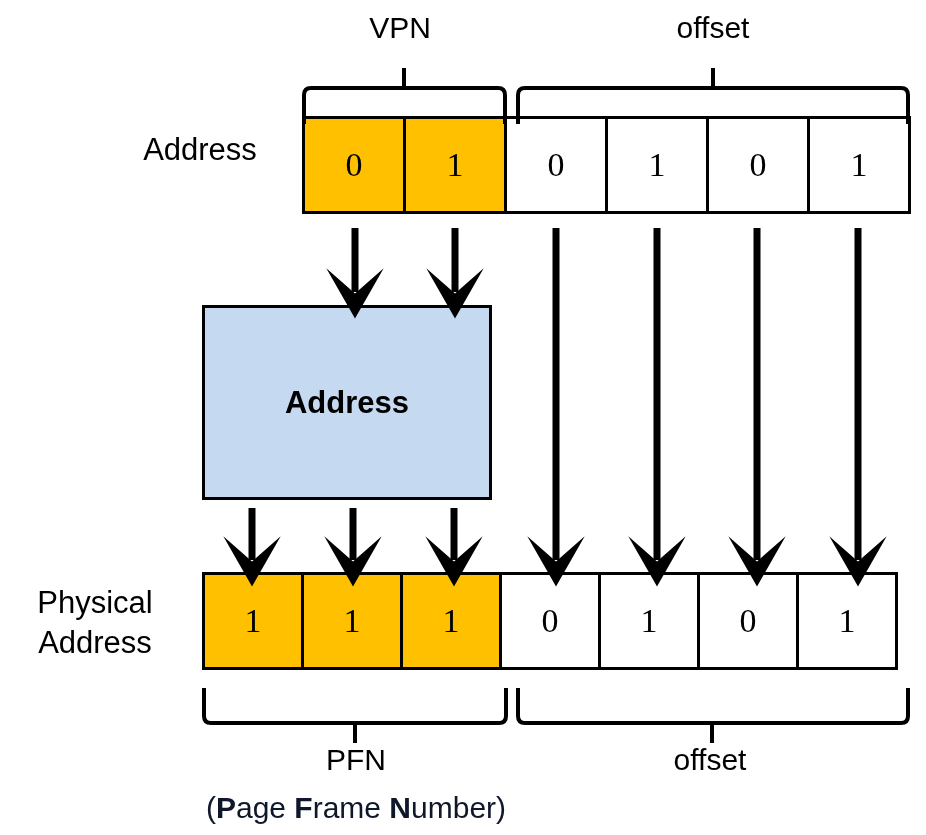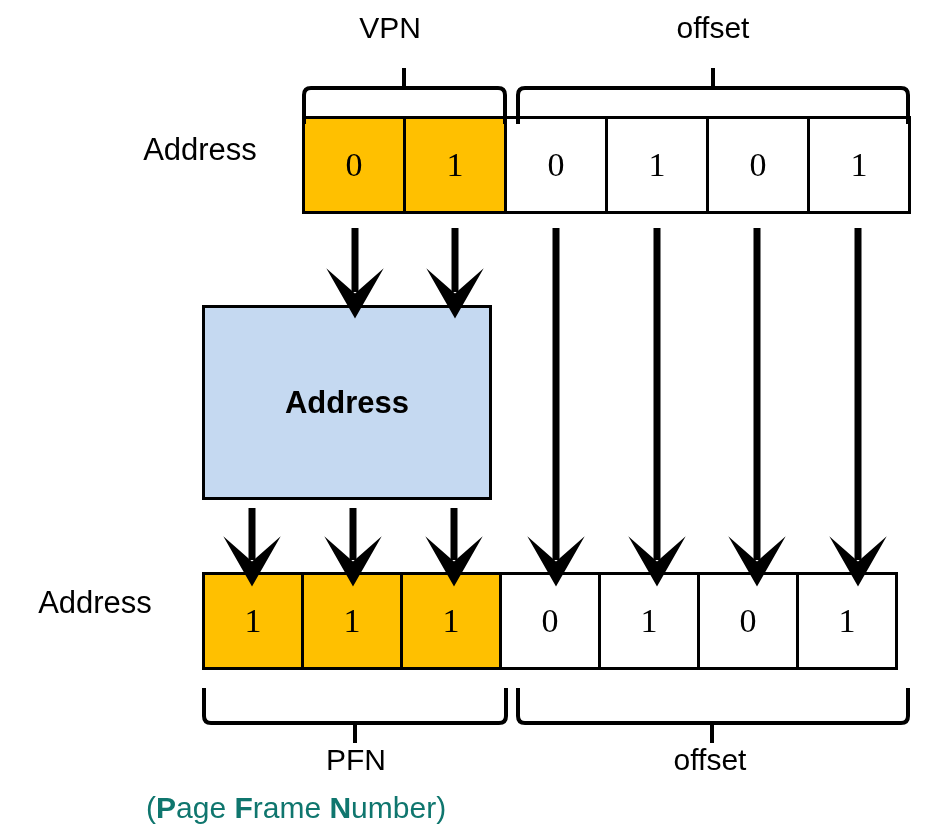--- a/index.html
+++ b/index.html
@@ -73,47 +73,48 @@
     font-size: 31px;
     line-height: 38px;
     color: #000;
     text-align: center;
   }
 
   
   .caption {
     font-size: 30px;
     line-height: 36px;
-    text-align: left;
+    text-align: center;
     white-space: nowrap;
-    color: #0f766e;
+    color: #0f172a;
   }
   .caption b { font-weight: bold; }
 
   svg.overlay {
     position: absolute;
     left: 0; top: 0;
     width: 926px; height: 835px;
     pointer-events: none;
   }
 </style>
 </head>
 <body>
 
 <div id="diagram">
 
-  <div class="abs seclabel" style="left:325px; top:10px; width:130px;">VPN</div>
+  <div class="abs seclabel" style="left:335px; top:10px; width:130px;">VPN</div>
 
   <div class="abs seclabel" style="left:648px; top:10px; width:130px;">offset</div>
 
   <div class="abs" style="left:110px; top:130px; width:180px;">
     <div class="rowlabel">Address</div>
   </div>
 
   <div class="abs" style="left:5px; top:583px; width:180px;">
+    <div class="rowlabel">Physical</div>
     <div class="rowlabel">Address</div>
   </div>
 
   <div class="bitrow" id="va-row" style="left:302px; top:116px; height:98px;">
       <div class="cell hl" style="width: 104px;">
         <span>0</span>
       </div>
       <div class="cell hl" style="width: 104px;">
         <span>1</span>
       </div>

